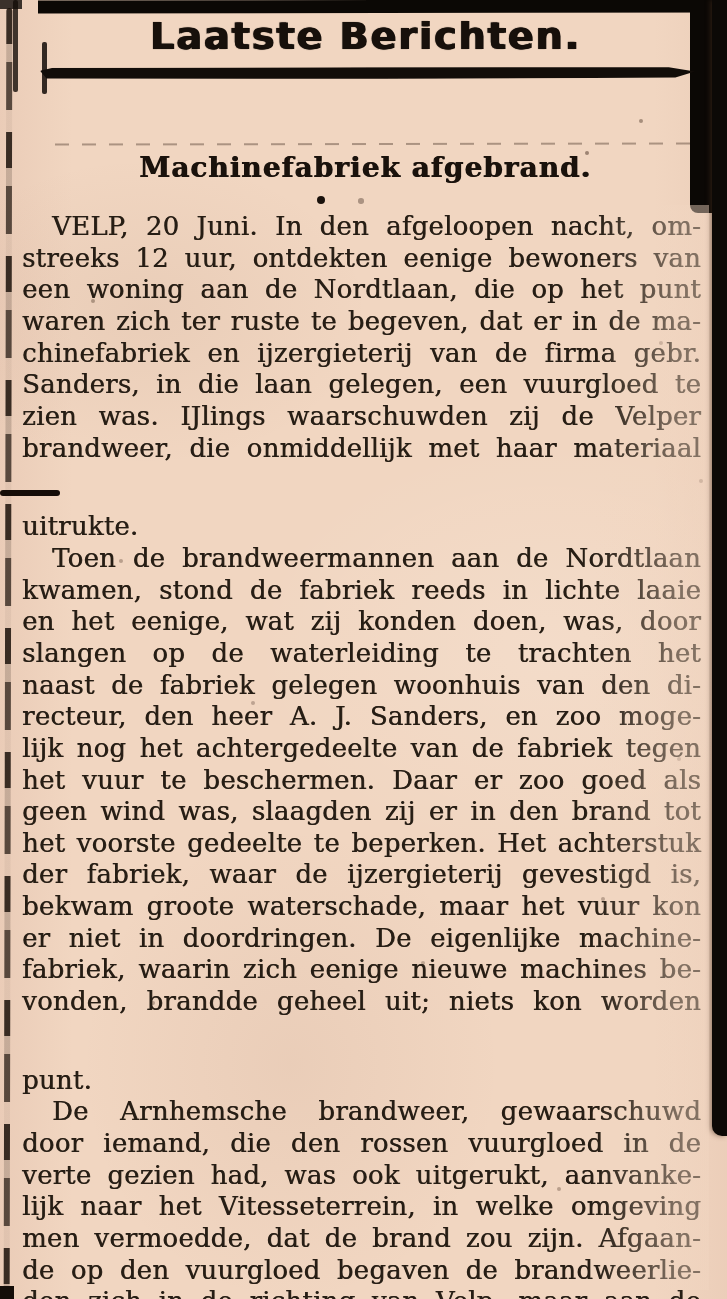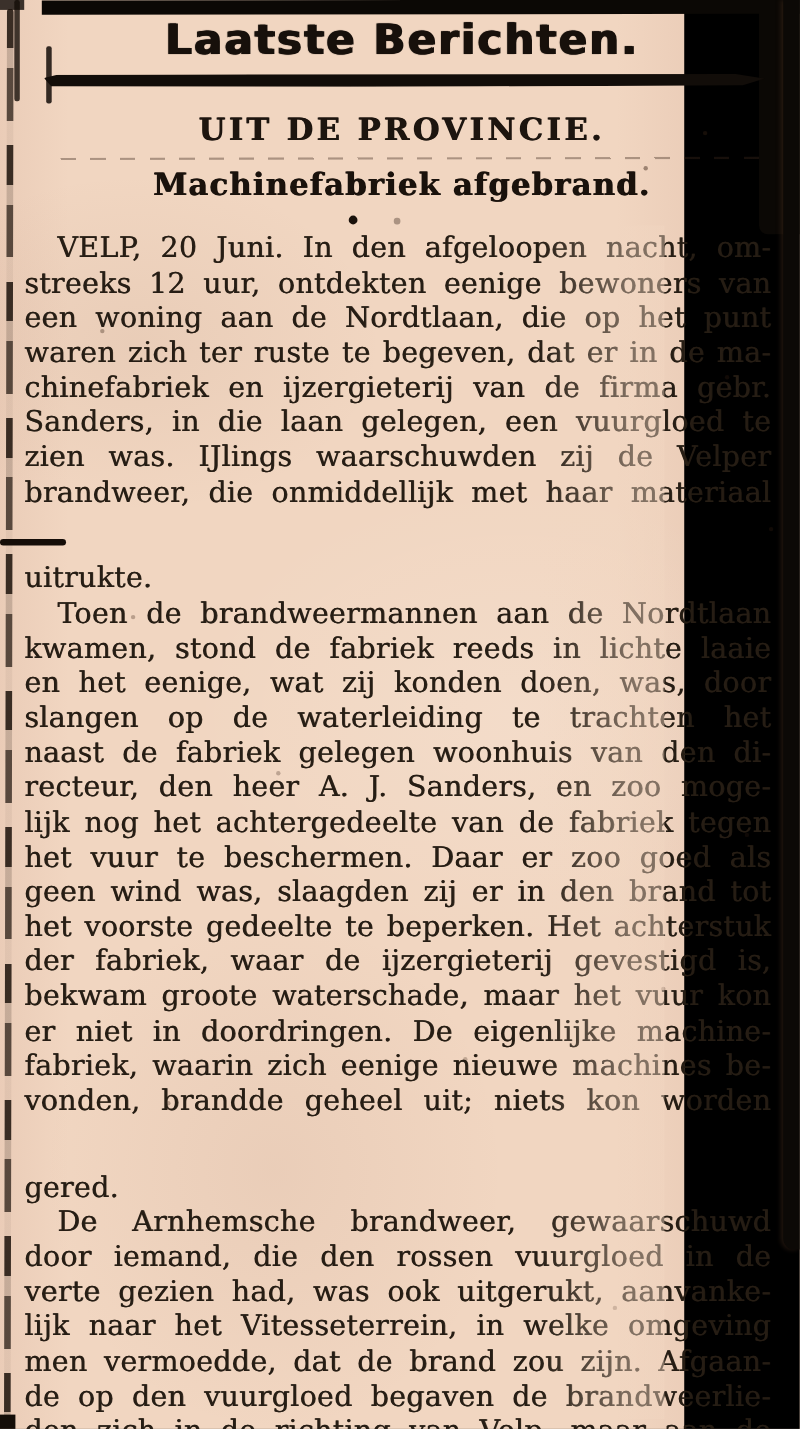--- a/index.html
+++ b/index.html
@@ -1,18 +1,18 @@
 <!DOCTYPE html>
 <html><head>
 <meta charset="utf-8">
 <style>
   html,body{margin:0;padding:0;}
   body{width:727px;height:1299px;overflow:hidden;background:#000;}
   .page{
-    position:relative;width:622px;height:1299px;
+    position:relative;width:727px;height:1299px;
     background:
       radial-gradient(320px 220px at 20% 24%, rgba(130,85,60,.07), transparent 70%),
       radial-gradient(420px 300px at 75% 50%, rgba(255,250,244,.16), transparent 70%),
       radial-gradient(300px 340px at 40% 82%, rgba(140,90,70,.07), transparent 70%),
       linear-gradient(90deg, rgba(205,160,140,.18), transparent 10%, transparent 90%, rgba(205,160,140,.15)),
       #f1d6c1;
     font-family:"DejaVu Serif", serif;
   }
   
   .bar-top{position:absolute;top:0;left:38px;width:689px;height:13px;background:#0b0805;transform:rotate(-.08deg);}
@@ -74,21 +74,20 @@
   <div class="bar-right-narrow"></div>
   <div class="torn-line"></div>
   <div class="torn-frag-a"></div>
   <div class="torn-frag-b"></div>
   <div class="torn-dash"></div>
   <div class="corner-mark"></div>
   <div class="specks"></div>
 
   <div class="masthead">Laatste Berichten.</div>
   <div class="head-rule"></div>
-  <div class="section-heading">UIT DE PROVINCIE.</div>
   <div class="dashed-divider"></div>
   <div class="sub-heading">Machinefabriek afgebrand.</div>
   <div class="ink-dot"></div>
 
   <div class="article">
       <div>
         <div class="jline indent">VELP, 20 Juni. In den afgeloopen nacht, om-</div>
         <div class="jline">streeks 12 uur, ontdekten eenige bewoners van</div>
         <div class="jline">een woning aan de Nordtlaan, die op het punt</div>
         <div class="jline">waren zich ter ruste te begeven, dat er in de ma-</div>
@@ -107,21 +106,21 @@
         <div class="jline">recteur, den heer A. J. Sanders, en zoo moge-</div>
         <div class="jline">lijk nog het achtergedeelte van de fabriek tegen</div>
         <div class="jline">het vuur te beschermen. Daar er zoo goed als</div>
         <div class="jline">geen wind was, slaagden zij er in den brand tot</div>
         <div class="jline">het voorste gedeelte te beperken. Het achterstuk</div>
         <div class="jline">der fabriek, waar de ijzergieterij gevestigd is,</div>
         <div class="jline">bekwam groote waterschade, maar het vuur kon</div>
         <div class="jline">er niet in doordringen. De eigenlijke machine-</div>
         <div class="jline">fabriek, waarin zich eenige nieuwe machines be-</div>
         <div class="jline">vonden, brandde geheel uit; niets kon worden</div>
-        <div class="jline lastline">gered.</div>
+        <div class="jline lastline">punt.</div>
       </div>
       <div>
         <div class="jline indent">De Arnhemsche brandweer, gewaarschuwd</div>
         <div class="jline">door iemand, die den rossen vuurgloed in de</div>
         <div class="jline">verte gezien had, was ook uitgerukt, aanvanke-</div>
         <div class="jline">lijk naar het Vitesseterrein, in welke omgeving</div>
         <div class="jline">men vermoedde, dat de brand zou zijn. Afgaan-</div>
         <div class="jline">de op den vuurgloed begaven de brandweerlie-</div>
         <div class="jline">den zich in de richting van Velp, maar aan de</div>
         <div class="jline">gemeentegrens gekomen, keerden zij terug, in de</div>

